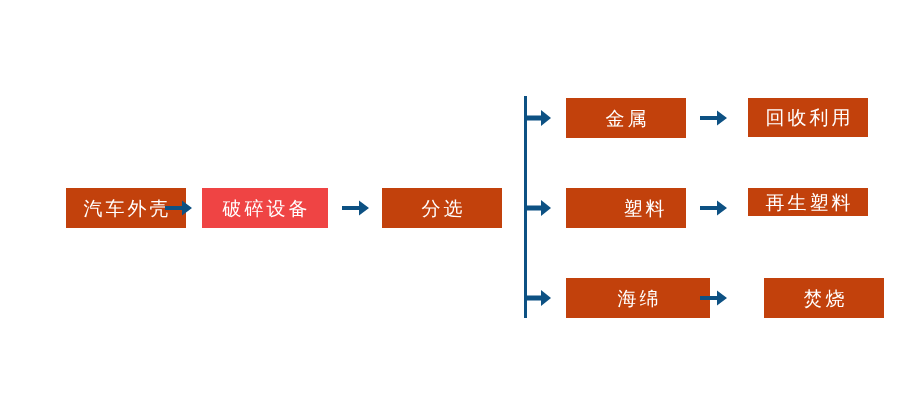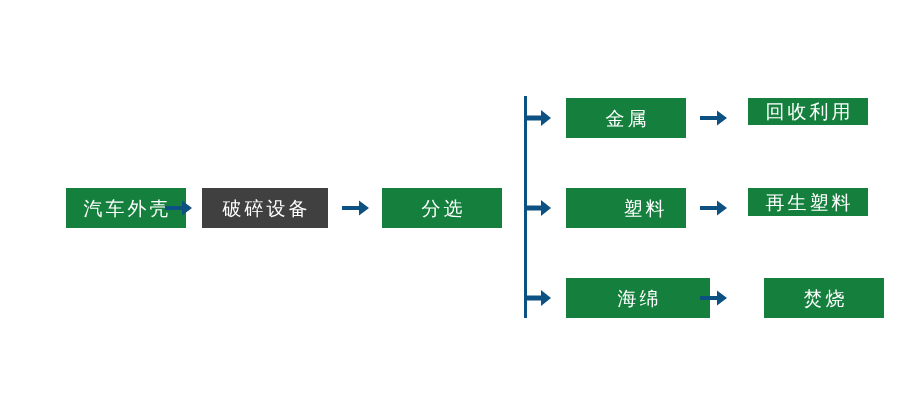--- a/index.html
+++ b/index.html
@@ -30,22 +30,22 @@
     box-sizing: border-box;
     color: #ffffff;
     font-size: 19px;
     letter-spacing: 3px;
     text-indent: 3px;
     line-height: 1;
     white-space: nowrap;
     font-weight: 400;
     user-select: none;
   }
-  .node.blue { background: #15803d; }
-  .node.red  { background: #404040; }
+  .node.blue { background: #c2410c; }
+  .node.red  { background: #ef4444; }
 
   
   .arrow {
     position: absolute;
     display: block;
   }
   .arrow svg { display: block; }
 
   
   .bus-line {
@@ -90,21 +90,21 @@
   </span>
 
   <div class="node blue" style="left:566px; top:98px; width:120px; height:40px;">金属</div>
 
   <span class="arrow" style="left:700px; top:107px;">
     <svg width="28" height="22" viewBox="0 0 28 22" aria-hidden="true">
       <path d="M0 9 H17 V3.5 L27 11 L17 18.5 V13 H0 Z" fill="#0d5183"></path>
     </svg>
   </span>
 
-  <div class="node blue" style="left:748px; top:98px; width:120px; height:27px;">回收利用</div>
+  <div class="node blue" style="left:748px; top:98px; width:120px; height:39px;">回收利用</div>
 
   <span class="branch-arrow" style="left:526px; top:197px;">
     <svg width="26" height="22" viewBox="0 0 26 22" aria-hidden="true">
       <path d="M0 8.5 H15 V3 L25 11 L15 19 V13.5 H0 Z" fill="#0d5183"></path>
     </svg>
   </span>
 
   <div class="node blue" style="left:566px; top:188px; width:120px; height:40px;padding-left:36px;">塑料</div>
 
   <span class="arrow" style="left:700px; top:197px;">

